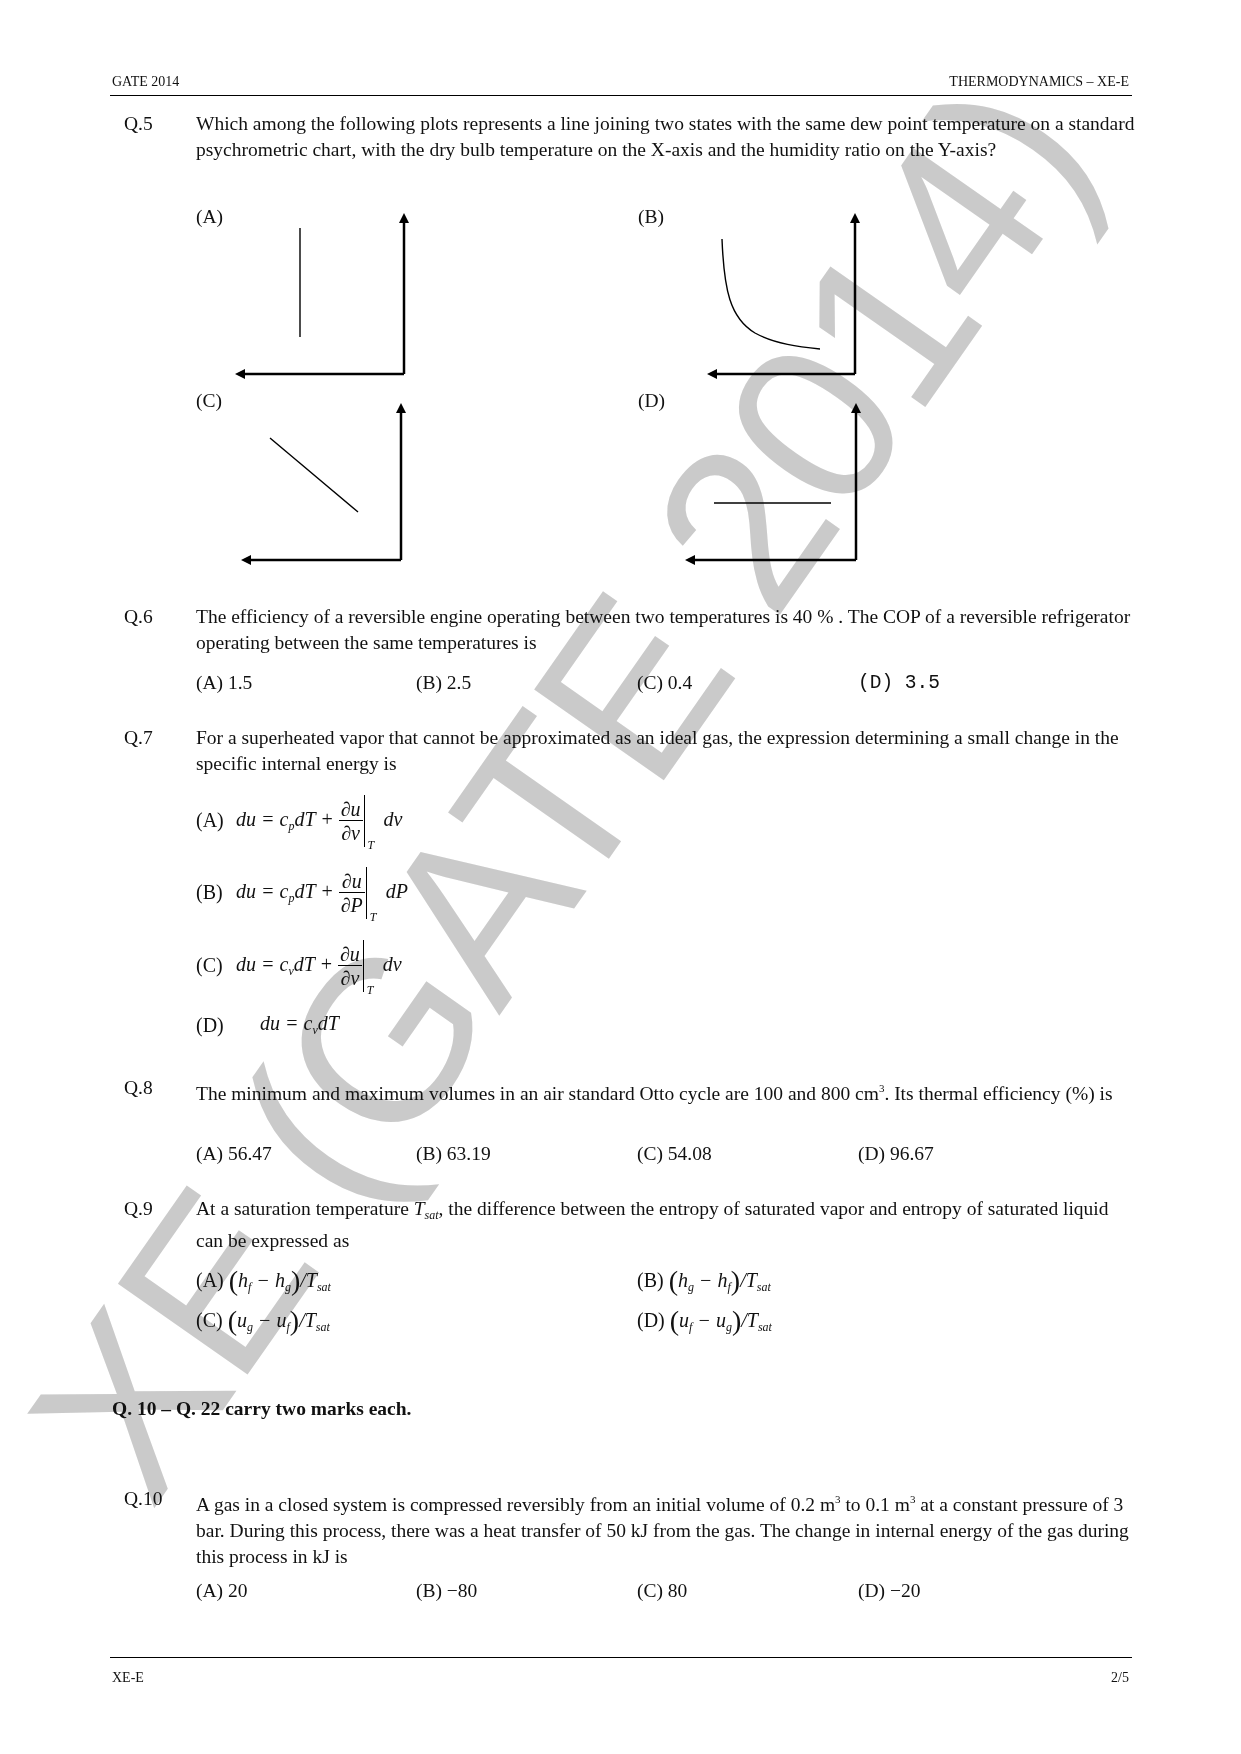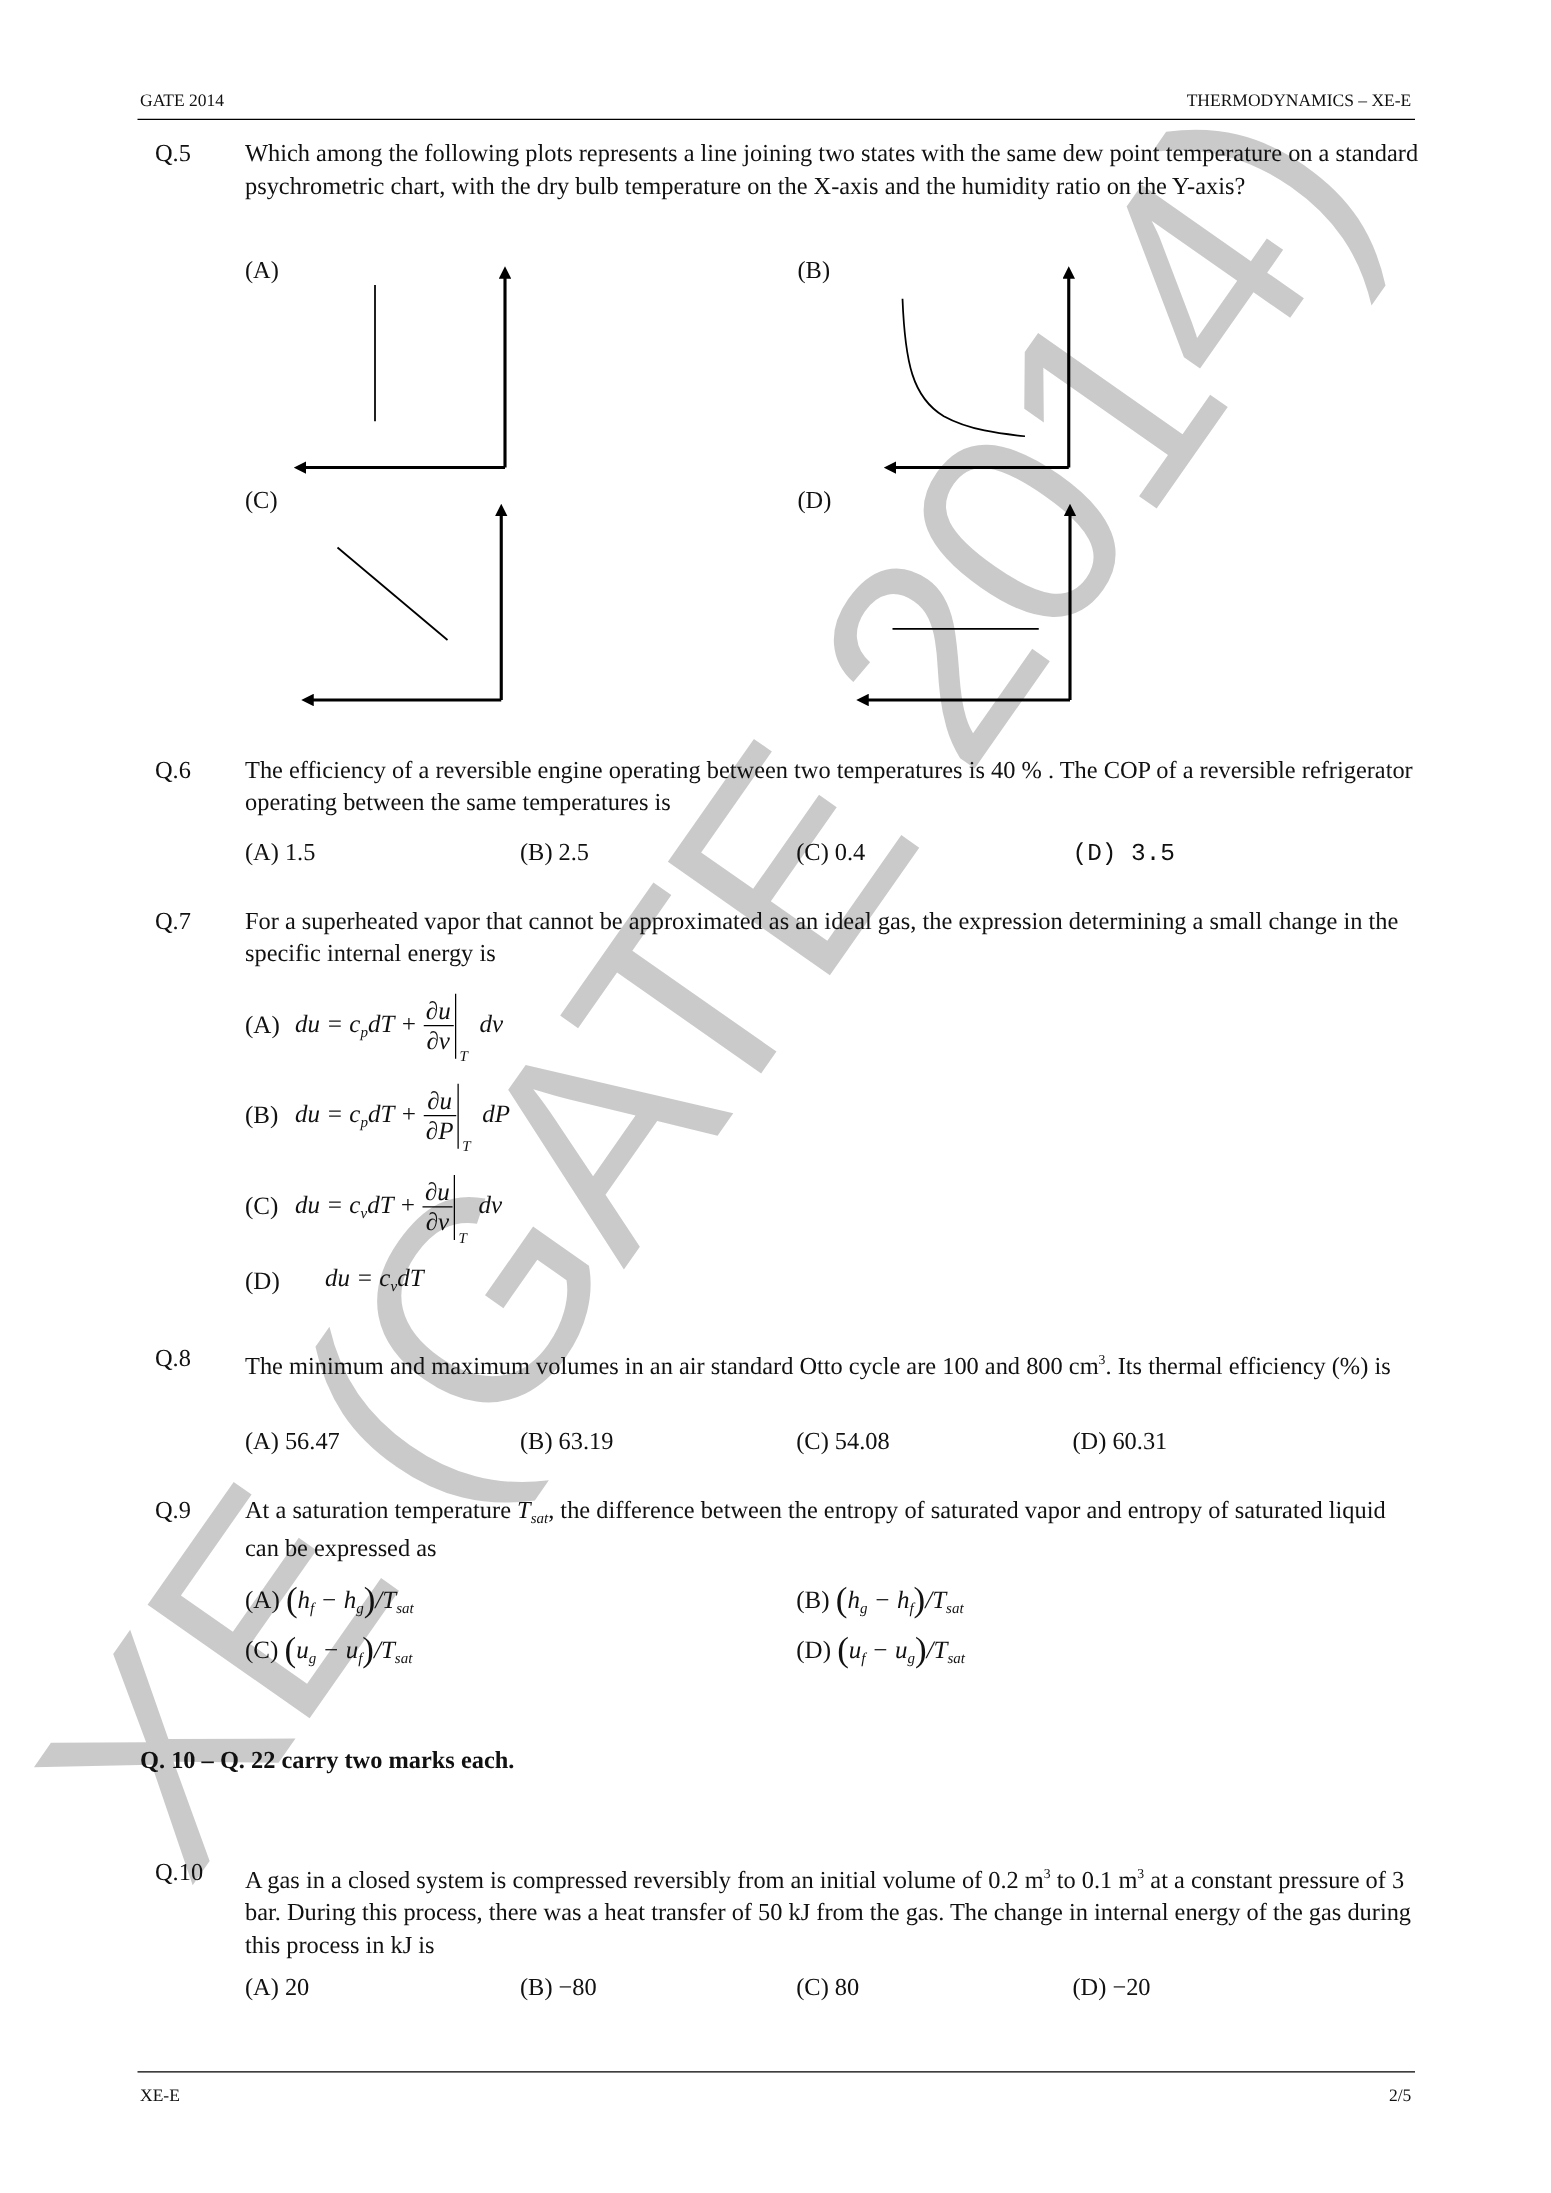--- a/index.html
+++ b/index.html
@@ -146,21 +146,21 @@
     </div>
 
     <div class="q" style="top:1075px; height:54px;">
       <span class="qnum">Q.8</span>
       <div class="qtext"><span>The minimum and maximum volumes in an air standard Otto cycle are 100 and 800 cm</span><sup>3</sup><span>. Its thermal efficiency (%) is</span></div>
     </div>
     <div class="opts" style="top:1143px;">
       <span class="opt" style="left:0;">(A) 56.47</span>
       <span class="opt" style="left:220px;">(B) 63.19</span>
       <span class="opt" style="left:441px;">(C) 54.08</span>
-      <span class="opt" style="left:662px;">(D) 60.31</span>
+      <span class="opt" style="left:662px;">(D) 96.67</span>
     </div>
 
     <div class="q" style="top:1196px; height:54px;">
       <span class="qnum">Q.9</span>
       <div class="qtext"><span>At a saturation temperature </span><span class="math">T</span><sub class="s">sat</sub><span>, the difference between the entropy of saturated vapor and entropy of saturated liquid can be expressed as</span></div>
     </div>
 
     <div class="opts" style="top:1265px; font-size:20px;">
       <span class="opt" style="left:0;">
         <span>(A)</span>

